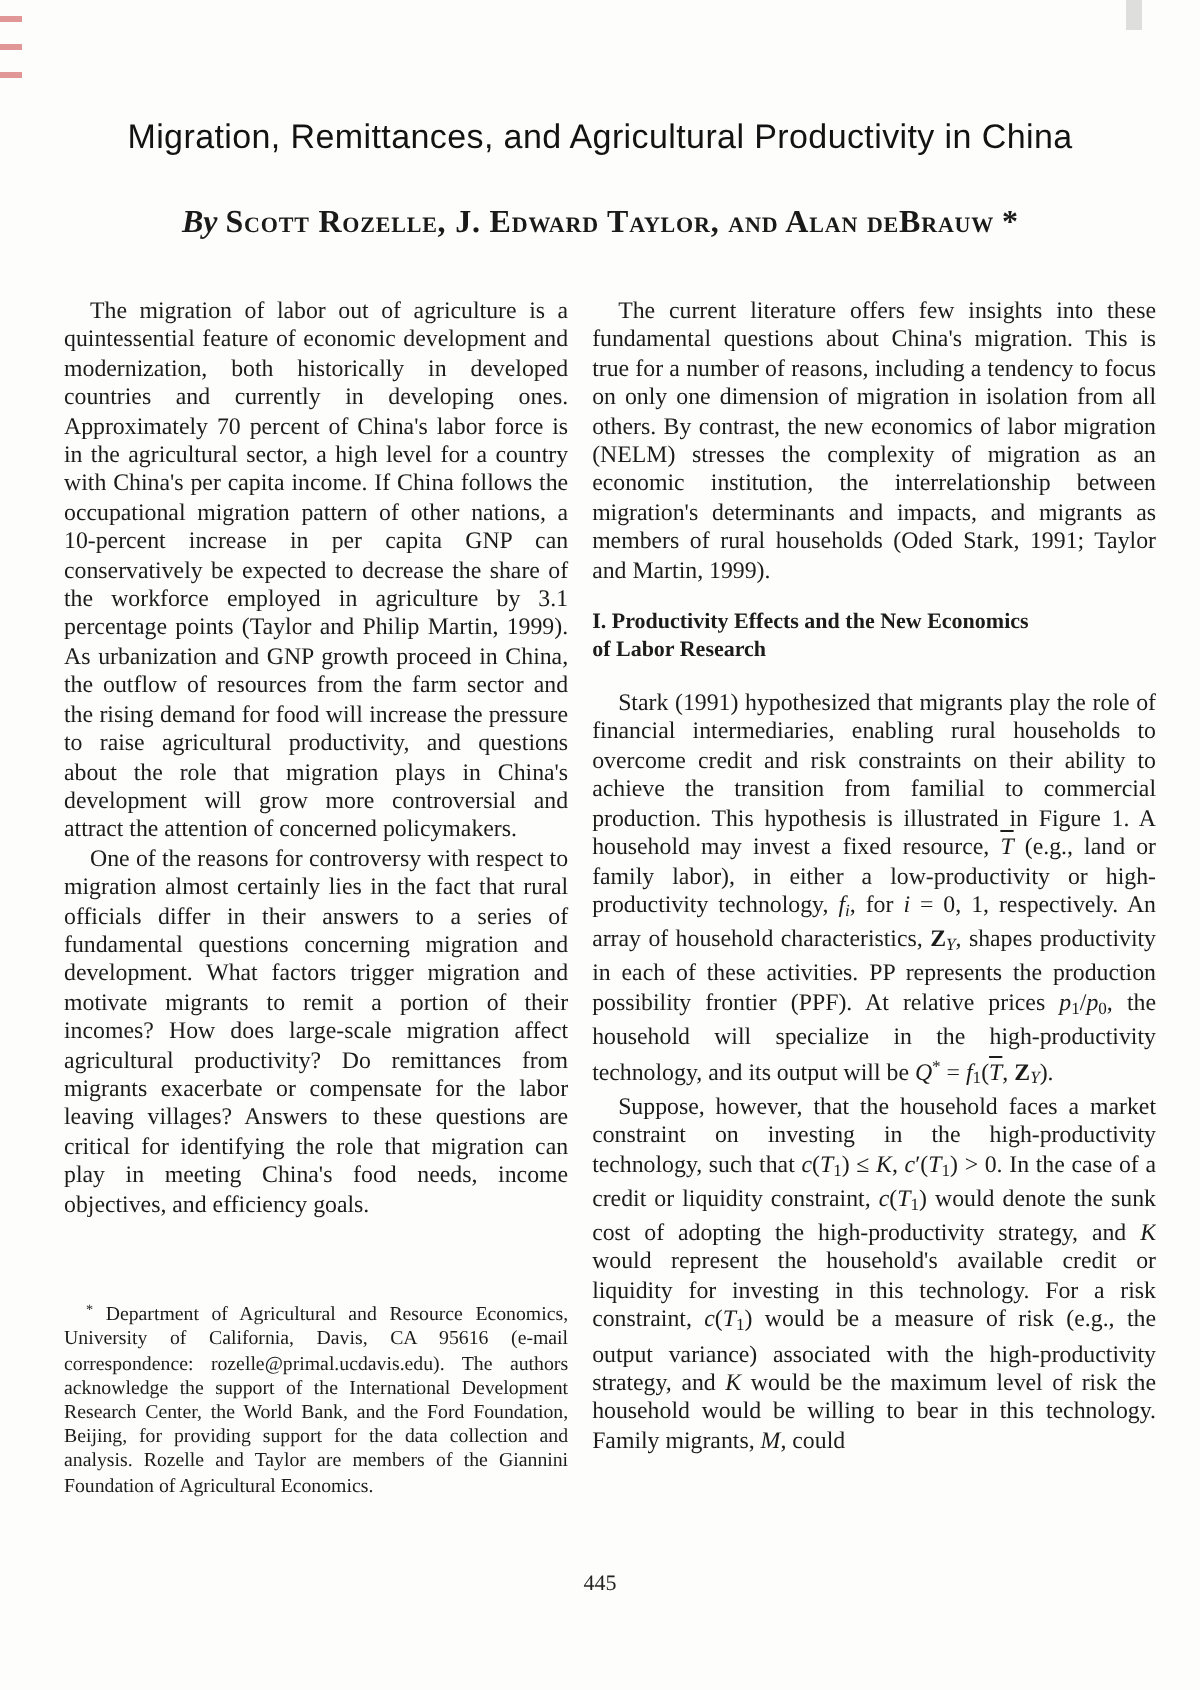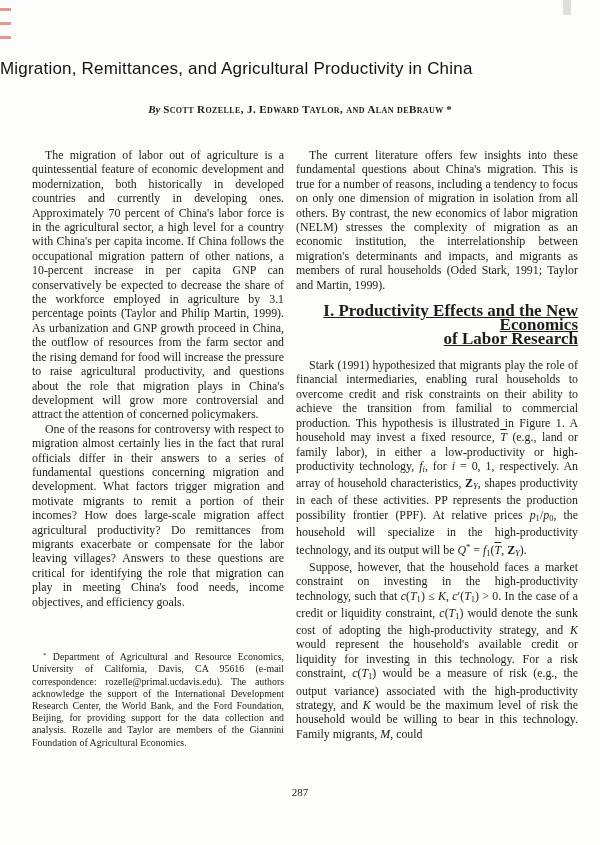--- a/index.html
+++ b/index.html
@@ -12,47 +12,48 @@
     overflow:hidden;
   }
   .page{position:absolute;inset:0;overflow:hidden;}
 
   
   .red-mark{position:absolute;left:0;width:11px;height:3px;background:#cc4444;opacity:.55;}
   .gray-mark{position:absolute;left:563px;top:0;width:8px;height:15px;background:#b9b9b9;opacity:.45;}
 
   .title{
     position:absolute;top:59px;left:0;right:0;
+    text-align:center;
     font-family:"Liberation Sans",sans-serif;
     font-size:17px;letter-spacing:.2px;color:#131313;
   }
   .byline{
     position:absolute;top:103px;left:0;right:0;
     text-align:center;
-    font-size:11px;font-weight:bold;color:#1a1a1a;
+    font-size:16px;font-weight:bold;color:#1a1a1a;
   }
   .byline .by{font-style:italic;}
   .byline .names{font-variant:small-caps;letter-spacing:.4px;}
   .byline .star{font-weight:bold;}
 
   .columns{
     position:absolute;top:148px;left:32px;width:546px;height:650px;
     display:flex;gap:12px;overflow:hidden;
   }
   .col{font-size:11.9px;line-height:14.4px;}
   .col-left{width:253px;}
   .col-right{width:283px;}
   p.body-par{
     margin:0;text-indent:13px;text-align:justify;
     -webkit-hyphens:auto;hyphens:auto;
   }
   .section-heading{
     margin:12px 0 12px 0;
-    text-align:right;font-weight:bold;
-    font-size:17px;line-height:14px;text-decoration:underline;
+    text-align:left;font-weight:bold;
+    font-size:11px;line-height:14px;
   }
   .footnote{
     margin-top:40px;
     font-size:9.9px;line-height:12.2px;
     text-indent:11px;text-align:justify;
     -webkit-hyphens:auto;hyphens:auto;
   }
   .page-number{
     position:absolute;top:786px;left:0;right:0;
     text-align:center;font-size:11px;color:#222;
@@ -96,15 +97,15 @@
       <p class="body-par"><span>The current literature offers few insights into these fundamental questions about China's migration. This is true for a number of reasons, including a tendency to focus on only one dimension of migration in isolation from all others. By contrast, the new economics of labor migration (NELM) stresses the complexity of migration as an economic institution, the interrelationship between migration's determinants and impacts, and migrants as members of rural households (Oded Stark, 1991; Taylor and Martin, 1999).</span></p>
       <div class="section-heading">
         <span>I. Productivity Effects and the New Economics</span><br>
         <span>of Labor Research</span>
       </div>
       <p class="body-par"><span>Stark (1991) hypothesized that migrants play the role of financial intermediaries, enabling rural households to overcome credit and risk constraints on their ability to achieve the transition from familial to commercial production. This hypothesis is illustrated in Figure 1. A household may invest a fixed resource, </span><span class="s-i s-ov">T</span><span> (e.g., land or family labor), in either a low-productivity or high-productivity technology, </span><span class="s-i">f</span><span class="s-i s-sub">i</span><span>, for </span><span class="s-i">i</span><span> = 0, 1, respectively. An array of household characteristics, </span><span class="s-b">Z</span><span class="s-i s-sub">Y</span><span>, shapes productivity in each of these activities. PP represents the production possibility frontier (PPF). At relative prices </span><span class="s-i">p</span><span class="s-sub">1</span><span>/</span><span class="s-i">p</span><span class="s-sub">0</span><span>, the household will specialize in the high-productivity technology, and its output will be </span><span class="s-i">Q</span><span class="s-sup">*</span><span> = </span><span class="s-i">f</span><span class="s-sub">1</span><span>(</span><span class="s-i s-ov">T</span><span>, </span><span class="s-b">Z</span><span class="s-i s-sub">Y</span><span>).</span></p>
       <p class="body-par"><span>Suppose, however, that the household faces a market constraint on investing in the high-productivity technology, such that </span><span class="s-i">c</span><span>(</span><span class="s-i">T</span><span class="s-sub">1</span><span>) ≤ </span><span class="s-i">K</span><span>, </span><span class="s-i">c</span><span>′(</span><span class="s-i">T</span><span class="s-sub">1</span><span>) &gt; 0. In the case of a credit or liquidity constraint, </span><span class="s-i">c</span><span>(</span><span class="s-i">T</span><span class="s-sub">1</span><span>) would denote the sunk cost of adopting the high-productivity strategy, and </span><span class="s-i">K</span><span> would represent the household's available credit or liquidity for investing in this technology. For a risk constraint, </span><span class="s-i">c</span><span>(</span><span class="s-i">T</span><span class="s-sub">1</span><span>) would be a measure of risk (e.g., the output variance) associated with the high-productivity strategy, and </span><span class="s-i">K</span><span> would be the maximum level of risk the household would be willing to bear in this technology. Family migrants, </span><span class="s-i">M</span><span>, could</span></p>
     </div>
   </div>
 
-  <div class="page-number">287</div>
+  <div class="page-number">445</div>
   <div class="copyright">Copyright © 1999. All rights reserved.</div>
 </div>
 
 </body></html>

